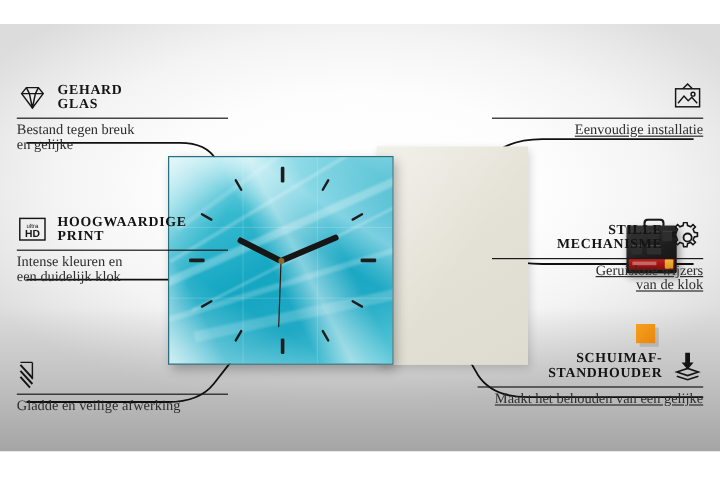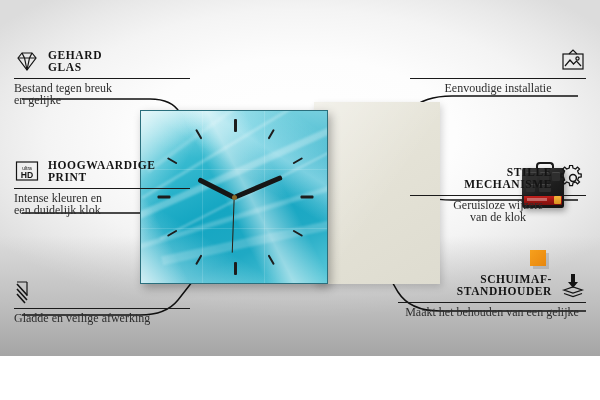--- a/index.html
+++ b/index.html
@@ -6,20 +6,21 @@
   body{
     width:600px;height:400px;overflow:hidden;
     font-family:"Liberation Serif", serif;
     background:#ffffff;
   }
   #stage{
     position:relative;width:600px;height:356px;overflow:hidden;
     background:
       radial-gradient(ellipse 62% 52% at 50% 38%, #ffffff 0%, #fdfdfd 42%, #f4f4f4 68%, #e9e9e9 84%, #dcdcdc 100%),
       linear-gradient(to bottom,#f2f2f2 0%,#fafafa 30%,#f0f0f0 62%,#c9c9c9 88%,#b3b3b3 100%);
+    margin-top: 20px;
   }
   #stage:before{
     content:"";position:absolute;left:0;right:0;bottom:0;height:120px;
     background:linear-gradient(to bottom,rgba(170,170,170,0) 0%,rgba(168,168,168,.55) 55%,rgba(160,160,160,.92) 100%);
     pointer-events:none;
   }
 
   
   .product{position:absolute;left:140px;top:96px;width:300px;height:200px;}
   .wallpanel{
@@ -80,21 +81,21 @@
           background:linear-gradient(135deg,#f7a01c,#e8870d);box-shadow:3px 3px 0 rgba(0,0,0,.13);}
 
   
   .feat{position:absolute;width:176px;}
   .feat .head{display:flex;align-items:center;gap:8px;}
   .feat.right .head{justify-content:flex-end;}
   .feat .ttl{font-size:11.5px;letter-spacing:.6px;color:#141414;line-height:12.5px;text-transform:uppercase;font-weight:700;}
   .feat.right .ttl{text-align:right;}
   .feat .rule{height:1px;background:#1a1a1a;margin:4px 0 4px;}
   .feat .desc{font-size:12px;line-height:11.6px;color:#2d2d2d;}
-  .feat.right .desc{text-align:center;}
+  .feat.right .desc{text-align:right;text-decoration:underline;}
   .ico{width:26px;height:26px;flex:0 0 26px;display:block;}
   .ico svg{display:block;width:26px;height:26px;}
 
   .f-glas{left:14px;top:48px;}
   .f-print{left:14px;top:158px;}
   .f-randen{left:14px;top:278px;}
   .f-greep{left:410px;top:48px;}
   .f-mech{left:410px;top:165px;}
   .f-schuim{left:398px;top:272px;width:188px;}
 

